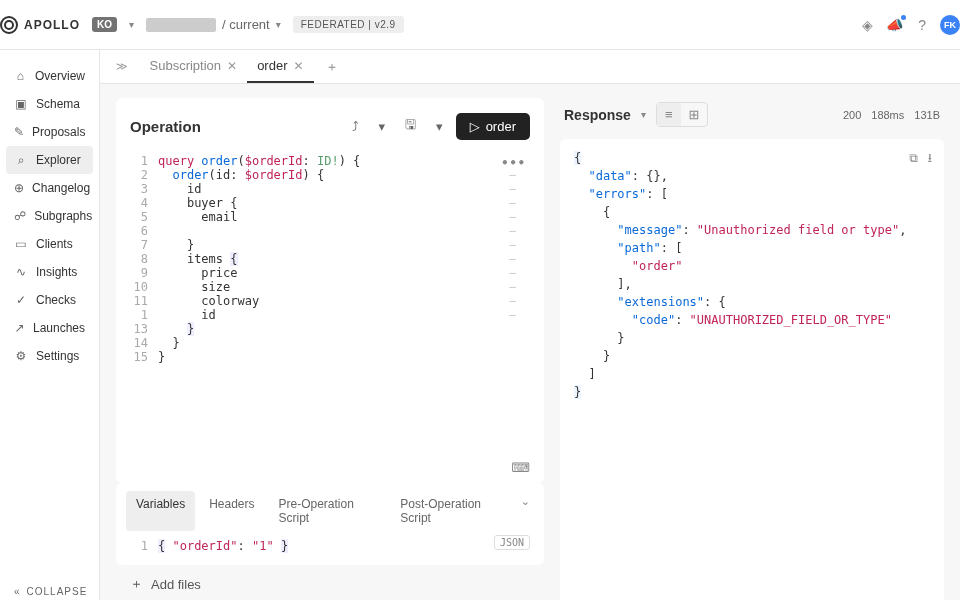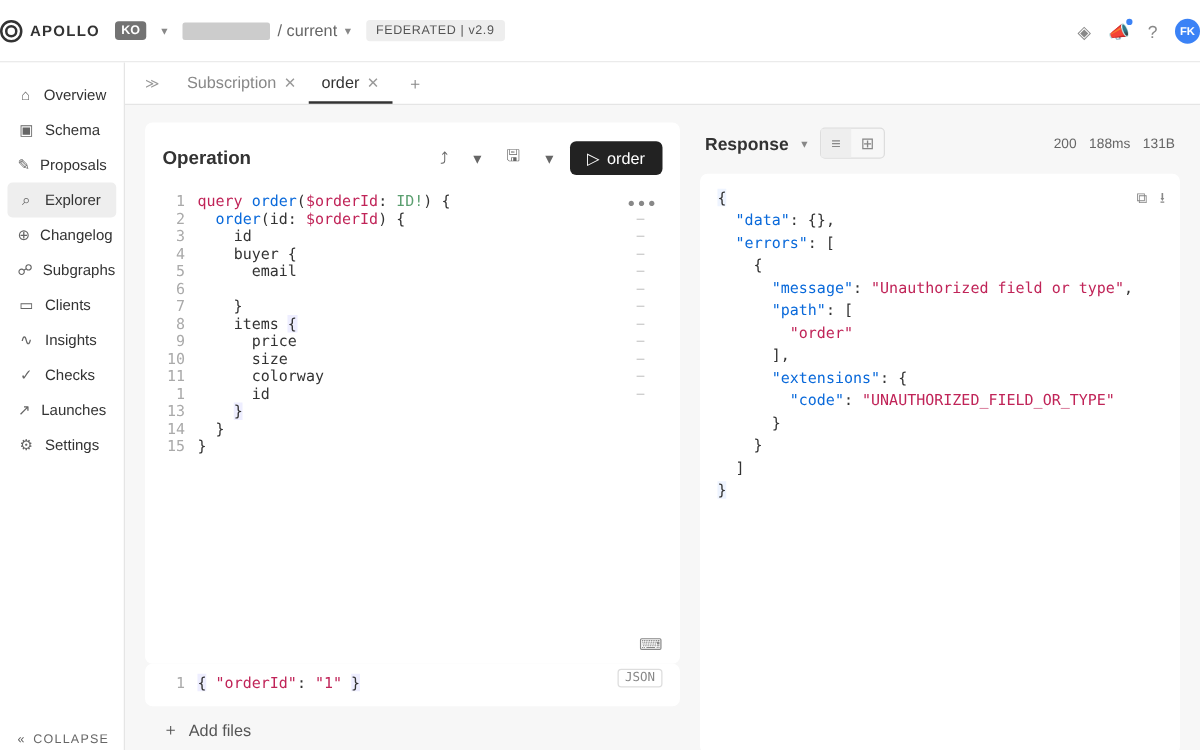--- a/index.html
+++ b/index.html
@@ -256,20 +256,29 @@
                 <div class="editor-line">
                   <span class="gutter">15</span>
                   <span class="code">}</span>
                 </div>
               </div>
           </div>
           <span class="pretty-icon">⌨</span>
         </div>
 
         <div class="vars-card">
+          <div class="vars-tabs">
+            <div id="vtabs" style="display:flex;gap:4px;">
+                <span class="vtab active">Variables</span>
+                <span class="vtab">Headers</span>
+                <span class="vtab">Pre-Operation Script</span>
+                <span class="vtab">Post-Operation Script</span>
+              </div>
+            <span class="vars-collapse">⌄</span>
+          </div>
           <div class="vars-body">
             <span class="json-badge">JSON</span>
             <div class="editor-line">
               <span class="gutter">1</span>
               <span class="code" id="vars-code"><span class="hl">{</span> <span class="str">"orderId"</span>: <span class="str">"1"</span> <span class="hl">}</span></span>
             </div>
           </div>
         </div>
 
         <div class="add-files">

